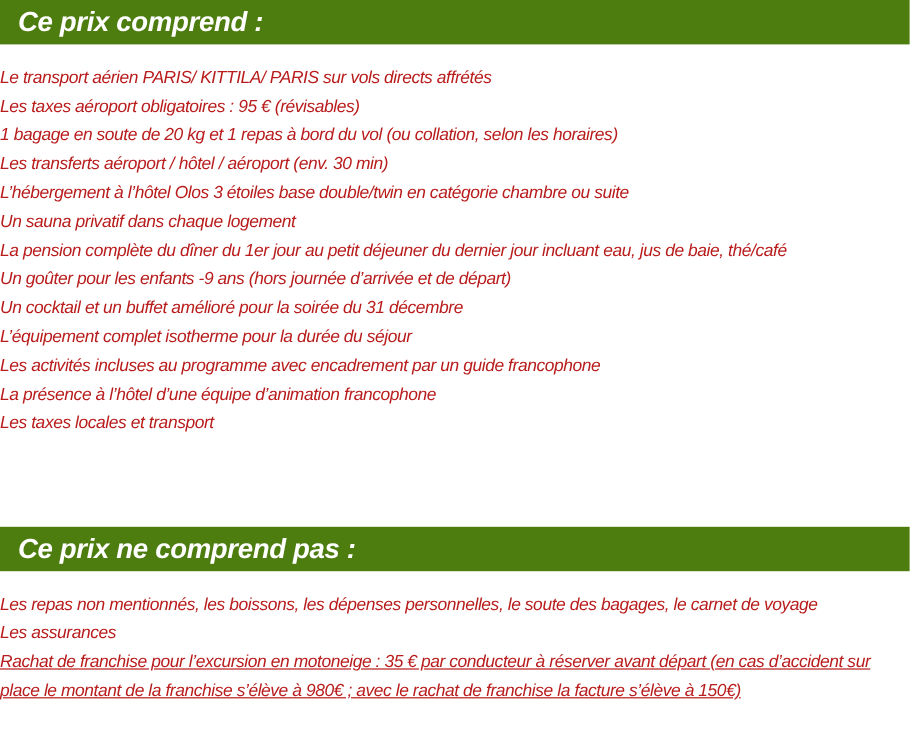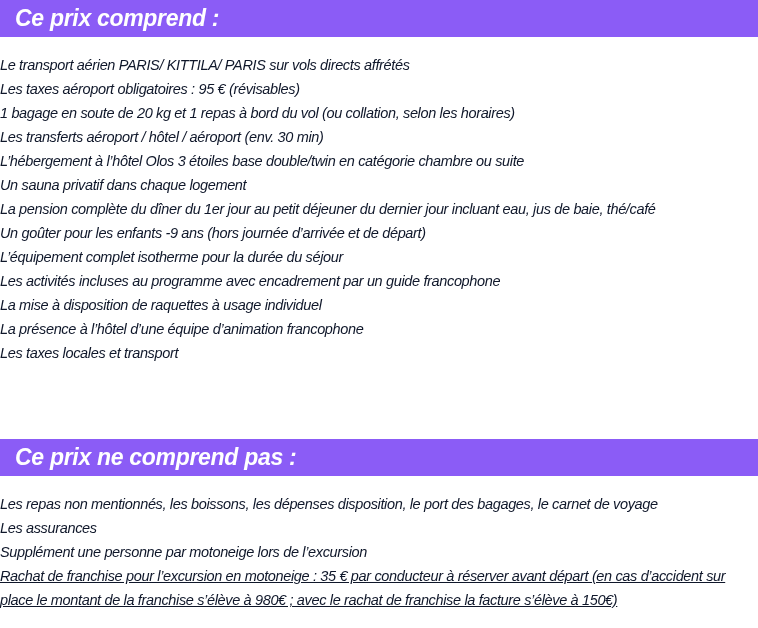--- a/index.html
+++ b/index.html
@@ -12,21 +12,21 @@
       height: 628px;
       overflow: hidden;
       position: relative;
       font-family: "Liberation Sans", sans-serif;
     }
     .section-header {
       position: absolute;
       left: 0;
       width: 758px;
       height: 37px;
-      background: #8b5cf6;
+      background: #4d7c0f;
       box-sizing: border-box;
       padding-left: 15px;
     }
     .section-header .title {
       color: #ffffff;
       font-style: italic;
       font-weight: bold;
       font-size: 23px;
       line-height: 37px;
       letter-spacing: -0.3px;
@@ -37,21 +37,21 @@
     .list {
       position: absolute;
       left: 0;
       margin: 0;
       padding: 0;
       list-style: none;
     }
     .list li {
       font-style: italic;
       font-size: 14.5px;
-      color: #0f172a;
+      color: #b91c1c;
       line-height: 24px;
       height: 24px;
       white-space: nowrap;
       letter-spacing: -0.35px;
       font-family: "Liberation Sans", sans-serif;
     }
     .list li.wrap {
       white-space: normal;
       height: auto;
       width: 755px;
@@ -69,29 +69,28 @@
 
 <ul class="list" id="list-included">
   <li>Le transport aérien PARIS/ KITTILA/ PARIS sur vols directs affrétés</li>
   <li>Les taxes aéroport obligatoires : 95 € (révisables)</li>
   <li>1 bagage en soute de 20 kg et 1 repas à bord du vol (ou collation, selon les horaires)</li>
   <li>Les transferts aéroport / hôtel / aéroport (env. 30 min)</li>
   <li>L’hébergement à l’hôtel Olos 3 étoiles base double/twin en catégorie chambre ou suite</li>
   <li>Un sauna privatif dans chaque logement</li>
   <li>La pension complète du dîner du 1er jour au petit déjeuner du dernier jour incluant eau, jus de baie, thé/café</li>
   <li>Un goûter pour les enfants -9 ans (hors journée d’arrivée et de départ)</li>
+  <li>Un cocktail et un buffet amélioré pour la soirée du 31 décembre</li>
   <li>L’équipement complet isotherme pour la durée du séjour</li>
   <li>Les activités incluses au programme avec encadrement par un guide francophone</li>
-  <li>La mise à disposition de raquettes à usage individuel</li>
   <li>La présence à l’hôtel d’une équipe d’animation francophone</li>
   <li>Les taxes locales et transport</li>
 </ul>
 
 <div class="section-header" id="hdr-excluded">
   <span class="title">Ce prix ne comprend pas :</span>
 </div>
 
 <ul class="list" id="list-excluded">
-  <li>Les repas non mentionnés, les boissons, les dépenses disposition, le port des bagages, le carnet de voyage</li>
+  <li>Les repas non mentionnés, les boissons, les dépenses personnelles, le soute des bagages, le carnet de voyage</li>
   <li>Les assurances</li>
-  <li>Supplément une personne par motoneige lors de l’excursion</li>
   <li class="wrap">Rachat de franchise pour l’excursion en motoneige : 35 € par conducteur à réserver avant départ (en cas d’accident sur place le montant de la franchise s’élève à 980€ ; avec le rachat de franchise la facture s’élève à 150€)</li>
 </ul>
 
 </body></html>

